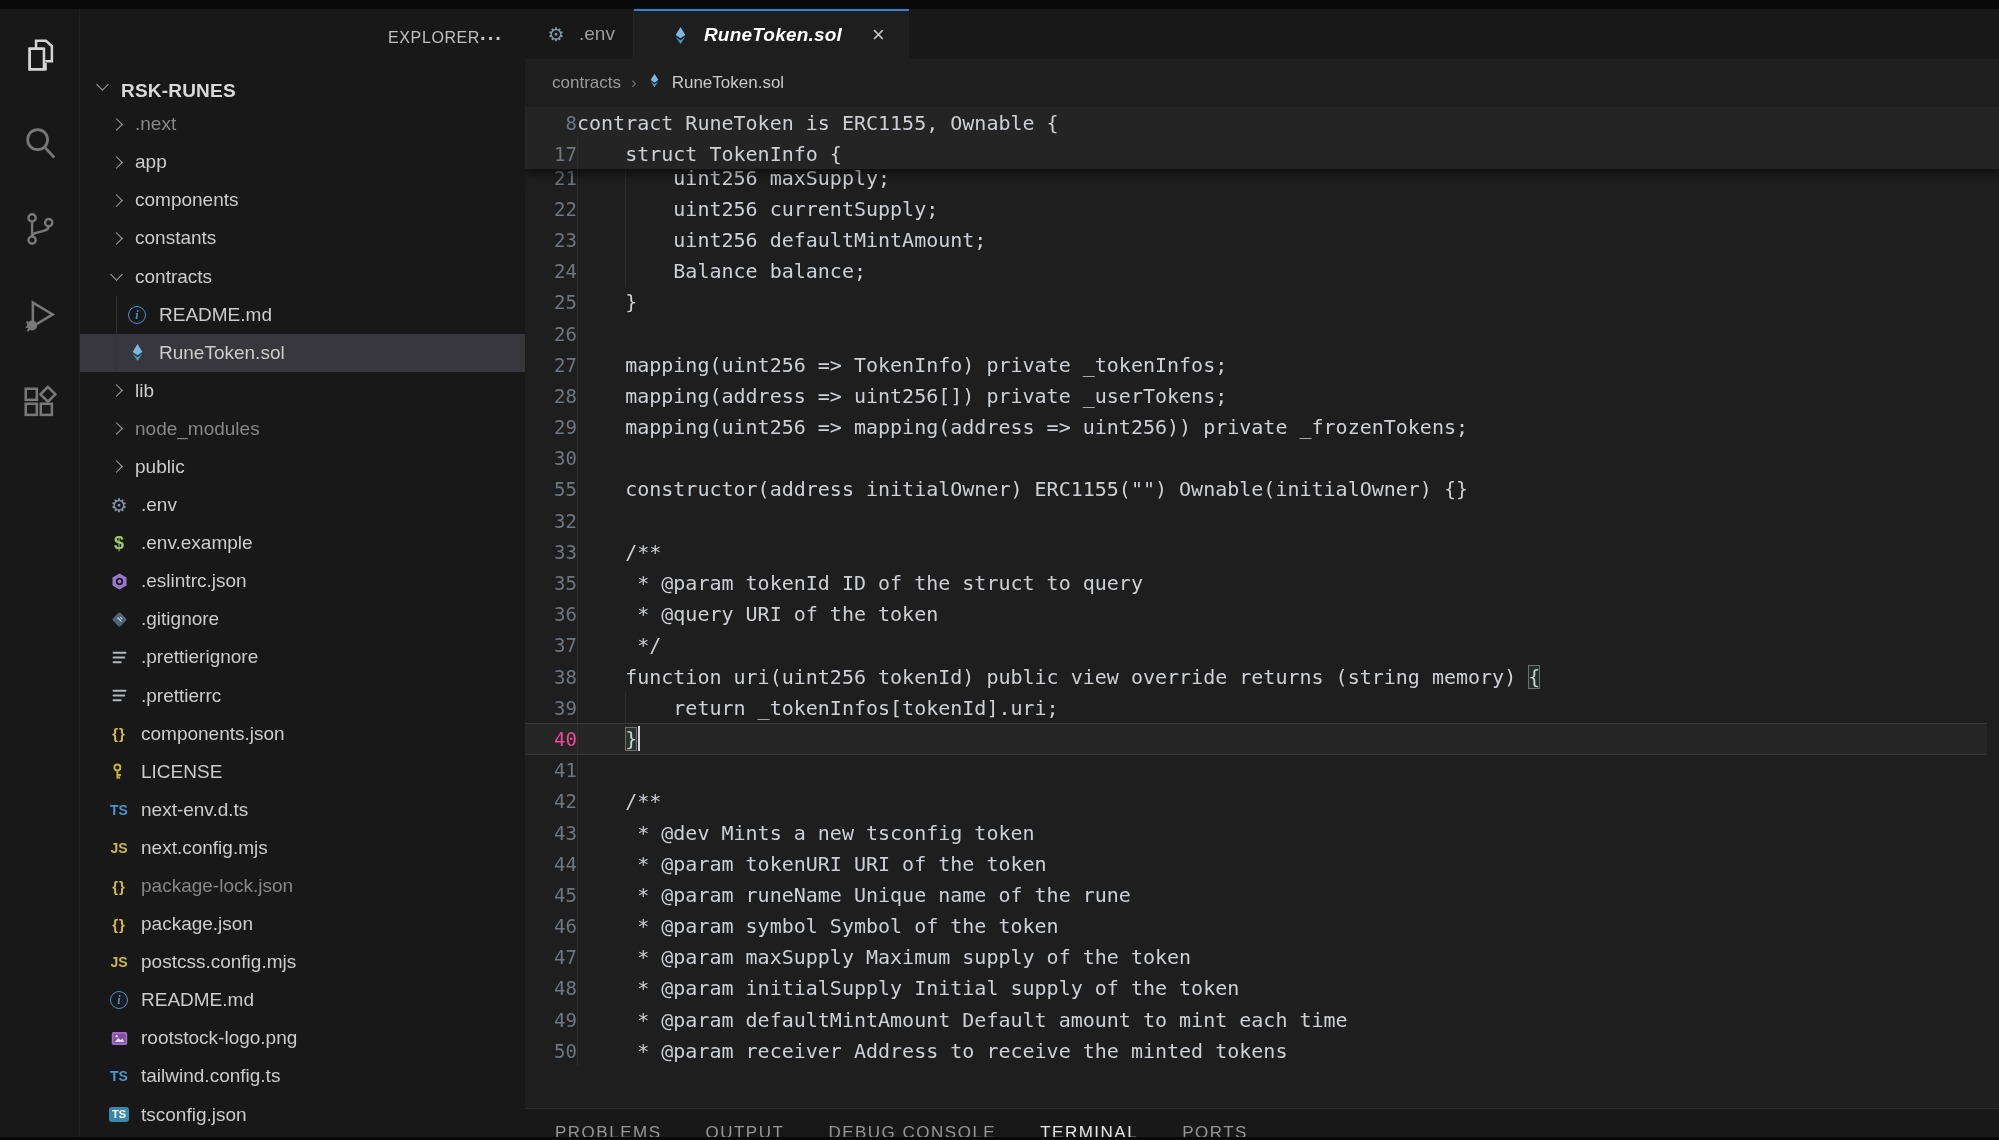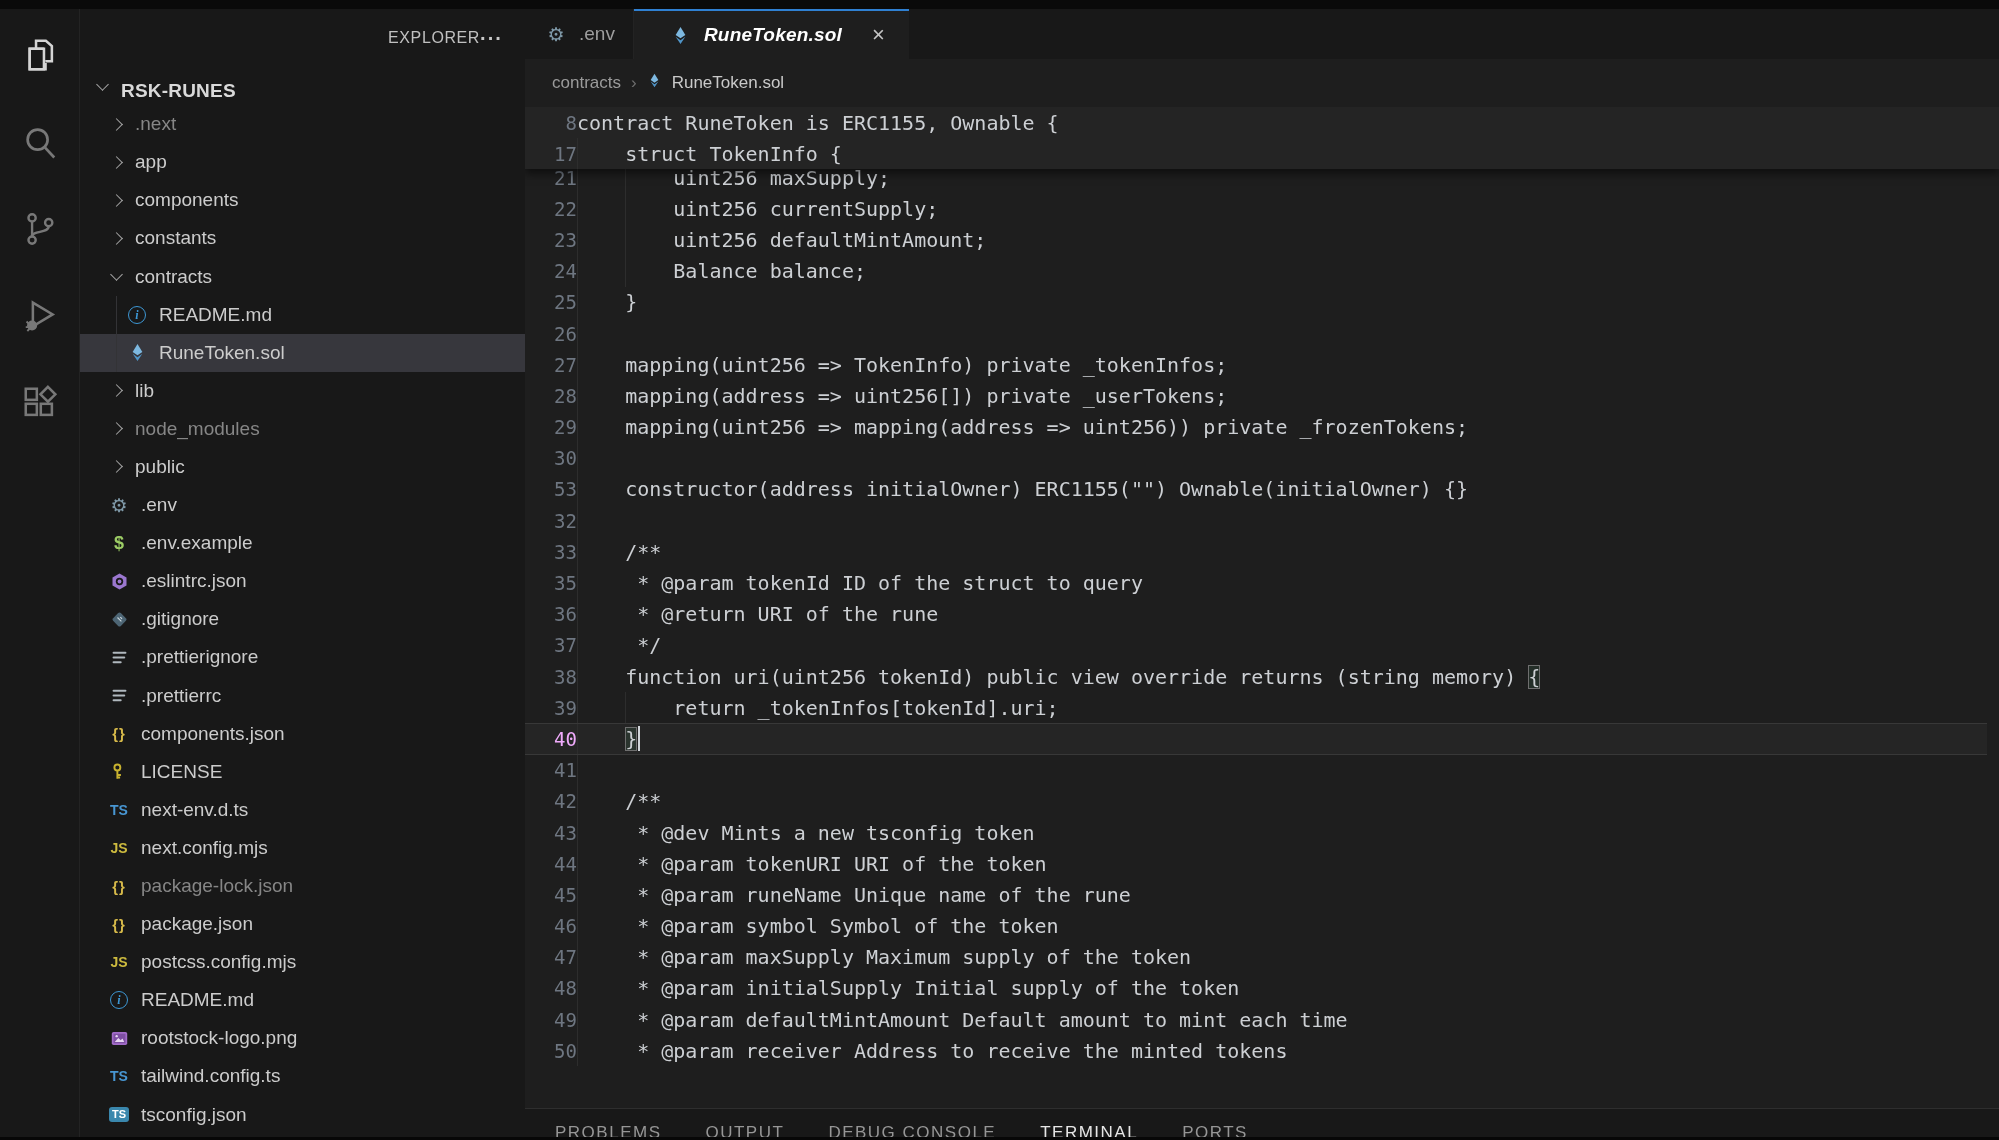--- a/index.html
+++ b/index.html
@@ -72,21 +72,21 @@
   .viewport { flex:1; position:relative; background:var(--editor_bg,#1e1e1e); overflow:hidden;
               font-family:"DejaVu Sans Mono", monospace; }
   #lines { position:absolute; left:0; right:12px; top:55px; }
   .cl { display:flex; height:31.2px; align-items:center; position:relative; font-size:20px; color:#cdd0d4; }
   .cl .ln { flex:0 0 52px; text-align:right; color:#6e7681; font-size:19px; }
   .cl .ct { position:relative; height:100%; display:flex; align-items:center; white-space:pre; flex:1; }
   .cl .txt { white-space:pre; }
   .g { position:absolute; top:0; bottom:0; width:1px; background:#2d2d2d; }
   .cl.active-line { background:rgba(255,255,255,0.035); border-top:1px solid rgba(255,255,255,0.09);
                     border-bottom:1px solid rgba(255,255,255,0.09); }
-  .cl.active-line .ln { color:#f0abfc; }
+  .cl.active-line .ln { color:#ec4899; }
   .bx { outline:1px solid #6f6f6f; outline-offset:-1px; background:rgba(70,130,95,0.16); }
   .cursor { display:inline-block; width:2px; height:25px; background:#d2d6da; margin-left:1px; vertical-align:middle; }
   .sticky { position:absolute; top:0; left:0; right:0; background:var(--sticky_bg,#242424);
             box-shadow:0 5px 8px rgba(0,0,0,0.5); z-index:10; }
   .sticky .cl { background:transparent; }
 
   
   .panel { height:32px; flex:0 0 32px; border-top:1px solid #2e2e2e; background:var(--chrome_bg,#181818); overflow:hidden; }
   .panel-tabs { display:flex; gap:44px; padding:12px 0 0 30px; }
   .ptab { font-size:17px; letter-spacing:1.5px; color:#969696; white-space:nowrap; cursor:pointer; line-height:24px; }
@@ -394,38 +394,38 @@
             </div>
             <div class="cl">
               <span class="ln">29</span>
               <span class="ct"><i class="g" style="left:0ch"></i><span class="txt">    mapping(uint256 =&gt; mapping(address =&gt; uint256)) private _frozenTokens;</span></span>
             </div>
             <div class="cl">
               <span class="ln">30</span>
               <span class="ct"><i class="g" style="left:0ch"></i><span class="txt">    </span></span>
             </div>
             <div class="cl">
-              <span class="ln">53</span>
+              <span class="ln">55</span>
               <span class="ct"><i class="g" style="left:0ch"></i><span class="txt">    constructor(address initialOwner) ERC1155("") Ownable(initialOwner) {}</span></span>
             </div>
             <div class="cl">
               <span class="ln">32</span>
               <span class="ct"><i class="g" style="left:0ch"></i><span class="txt">    </span></span>
             </div>
             <div class="cl">
               <span class="ln">33</span>
               <span class="ct"><i class="g" style="left:0ch"></i><span class="txt">    /**</span></span>
             </div>
             <div class="cl">
               <span class="ln">35</span>
               <span class="ct"><i class="g" style="left:0ch"></i><span class="txt">     * @param tokenId ID of the struct to query</span></span>
             </div>
             <div class="cl">
               <span class="ln">36</span>
-              <span class="ct"><i class="g" style="left:0ch"></i><span class="txt">     * @return URI of the rune</span></span>
+              <span class="ct"><i class="g" style="left:0ch"></i><span class="txt">     * @query URI of the token</span></span>
             </div>
             <div class="cl">
               <span class="ln">37</span>
               <span class="ct"><i class="g" style="left:0ch"></i><span class="txt">     */</span></span>
             </div>
             <div class="cl">
               <span class="ln">38</span>
               <span class="ct"><i class="g" style="left:0ch"></i><span class="txt">    function uri(uint256 tokenId) public view override returns (string memory) </span><span class="bx">{</span></span>
             </div>
             <div class="cl">

